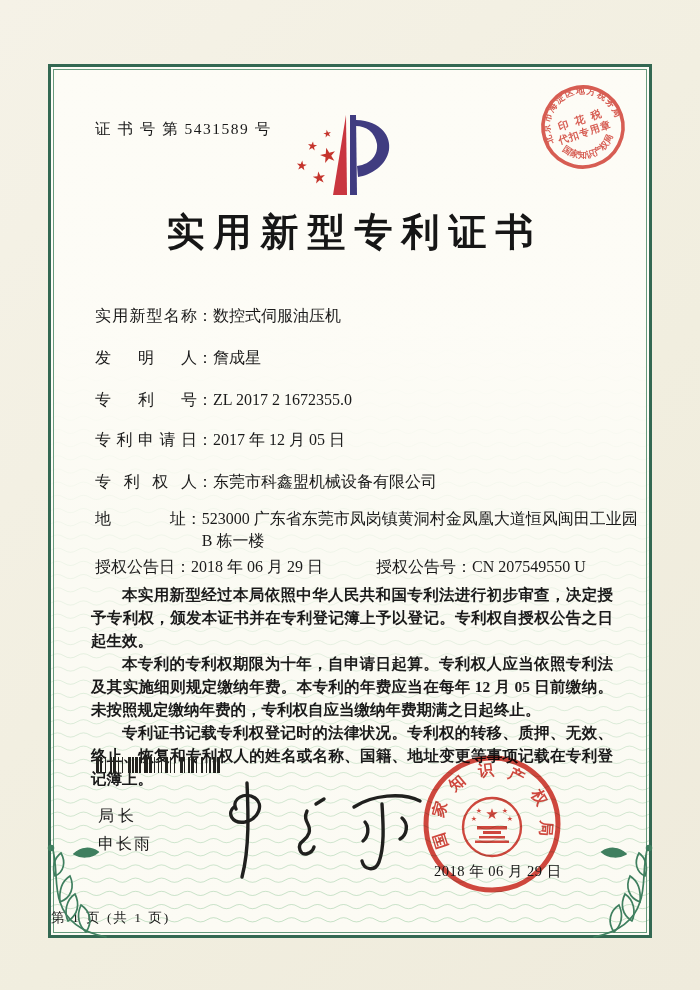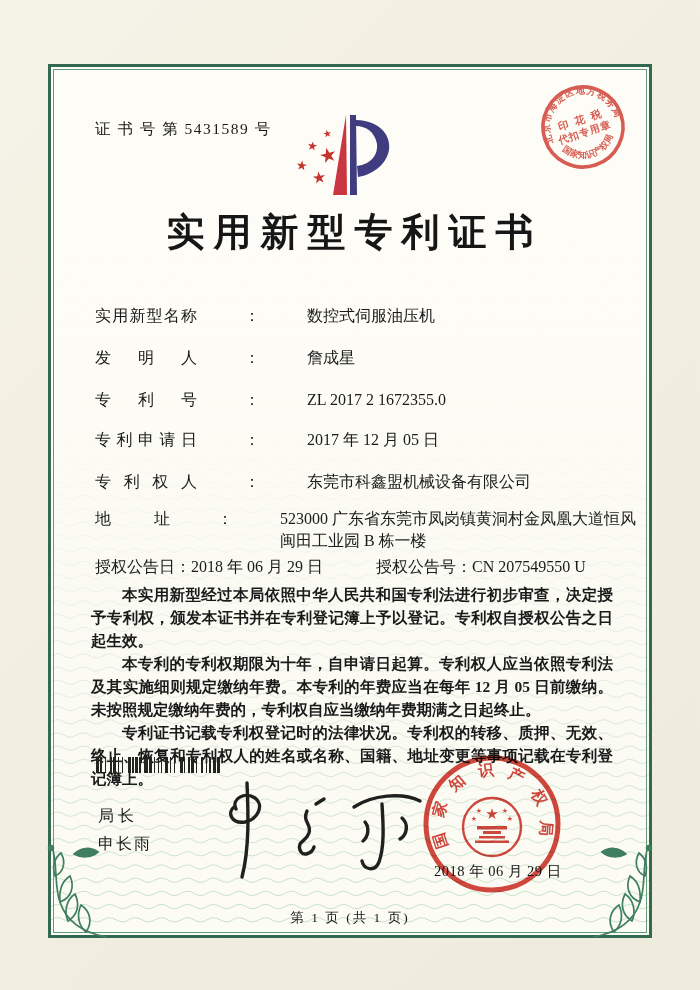--- a/index.html
+++ b/index.html
@@ -16,39 +16,39 @@
   .bg-clip{position:absolute;inset:0;overflow:hidden;}
   .bg-clip svg{position:absolute;left:0;top:0;}
   .bg-fade{position:absolute;inset:0;
     background:linear-gradient(180deg,rgba(253,252,246,.96) 0%,rgba(253,252,246,.9) 30%,rgba(250,250,242,.55) 55%,rgba(244,248,238,.12) 78%,rgba(240,246,233,0) 100%);}
   .abs{position:absolute;}
   .cert-no{left:44px;top:52px;font-size:15.5px;letter-spacing:1.5px;}
   .logo{left:228px;top:46px;width:140px;height:88px;}
   .logo .star{position:absolute;color:#c5342c;line-height:1;}
   .title{left:0;right:0;top:140px;text-align:center;font-size:38px;font-weight:bold;
     letter-spacing:9px;padding-left:9px;color:#161616;}
-  .row{position:absolute;left:44px;display:flex;align-items:flex-start;font-size:16px;line-height:22px;gap:47px;}
+  .row{position:absolute;left:44px;display:flex;align-items:flex-start;font-size:16px;line-height:22px;}
   .flabel{display:inline-block;width:102px;text-align:justify;text-align-last:justify;}
   .colon{width:16px;flex:none;}
   .val{max-width:452px;}
   .auth{position:absolute;left:44px;top:489px;display:flex;font-size:16px;line-height:22px;}
   .auth .g1{width:281px;display:flex;}
   .auth .g2{display:flex;}
   .paras{position:absolute;left:40px;right:36px;top:516px;font-size:15.5px;line-height:23px;text-align:justify;font-weight:bold;}
   .paras p{margin:0;text-indent:2em;}
   .barcode{left:45px;top:690px;width:182px;height:16px;display:flex;overflow:hidden;align-items:stretch;}
   .barcode .bar{background:#23231f;flex:none;}
   .barcode .gap{flex:none;}
   .sig-title{left:47px;top:739px;font-size:16px;letter-spacing:4px;}
   .sig-name{left:47px;top:767px;font-size:16px;letter-spacing:2px;}
   .sig-svg{left:125px;top:710px;}
   .seal-svg{left:368px;top:684px;mix-blend-mode:multiply;opacity:.93;}
   .seal-date{left:383px;top:795px;font-size:14.5px;letter-spacing:.5px;color:#141414;}
   .tax-stamp{left:482px;top:10px;transform:rotate(-18deg);mix-blend-mode:multiply;opacity:.85;}
-  .footer{left:0;right:0;top:842px;text-align:center;font-size:13.5px;letter-spacing:2px;}
+  .footer{left:0;right:0;top:842px;font-size:13.5px;letter-spacing:2px;}
   .orn{pointer-events:none;}
   .orn-l{left:-7px;top:775px;}
   .orn-r{right:-7px;top:775px;transform:scaleX(-1);}
 </style>
 </head>
 <body>
 
 <div class="frame">
 
   <div class="bg-clip">

